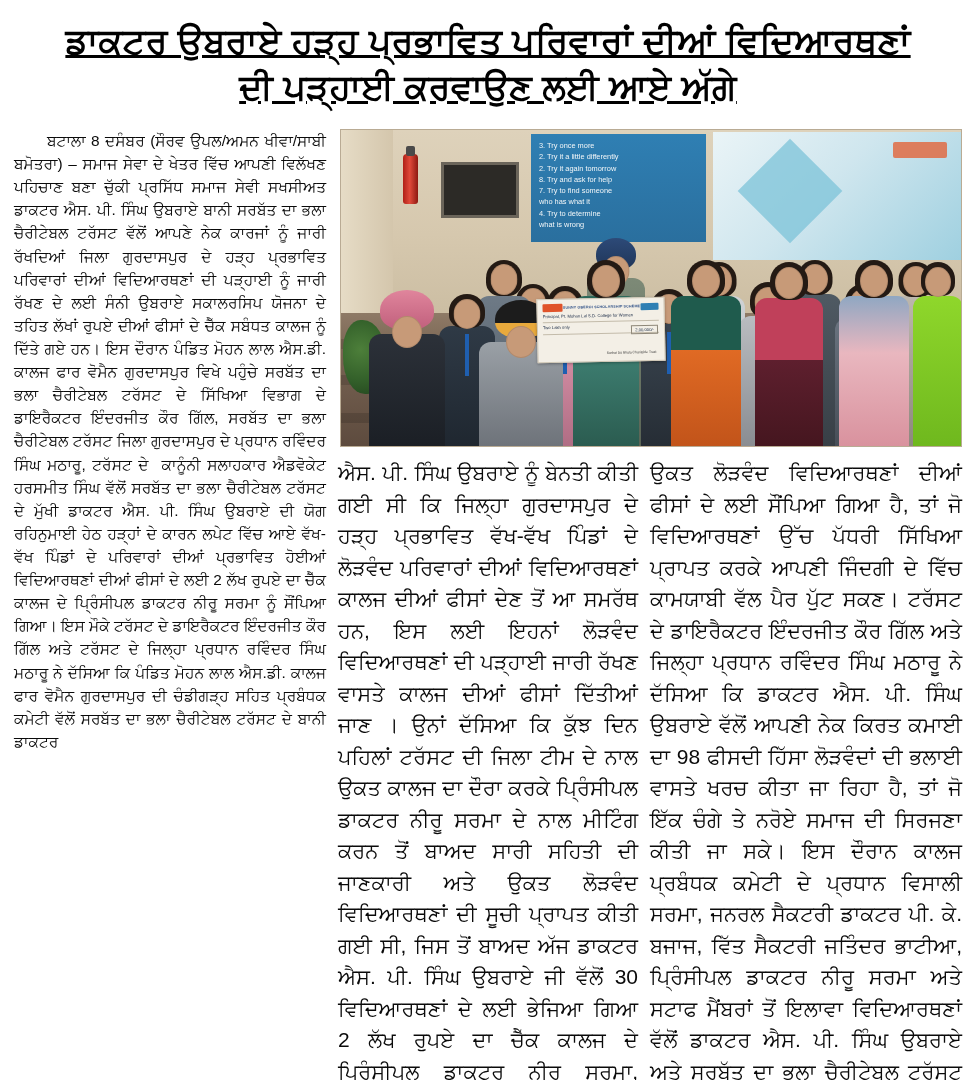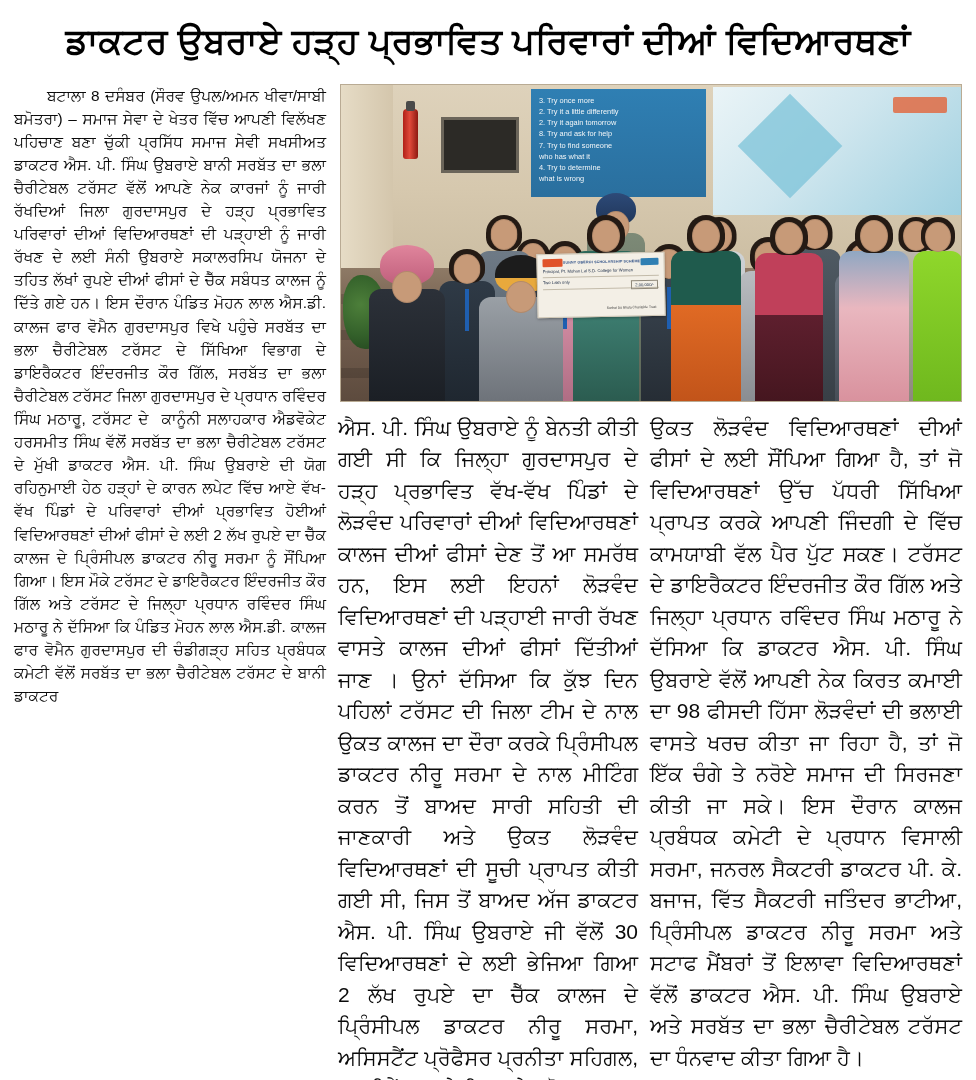--- a/index.html
+++ b/index.html
@@ -26,20 +26,21 @@
     text-align: center;
   }
   .headline-line {
     font-family: "Liberation Sans", "DejaVu Sans", sans-serif;
     font-weight: 700;
     font-size: 35px;
     line-height: 1.30;
     color: #000000;
     letter-spacing: 0.4px;
     white-space: nowrap;
+    text-decoration: underline;
   }
   .headline-line.l2 { font-size: 35px; }
 
   
   .subhead-wrap {
     margin: 14px 14px 0 14px;
     border-top: 6px solid #ee1c1c;
     border-bottom: 6px solid #ee1c1c;
     background: #fadf8b;
     height: 54px;
@@ -242,20 +243,21 @@
     font-size: 3.4px; color: #3a3a3a; text-align: right; line-height: 1.4;
   }
 </style>
 </head>
 <body>
 
 <div class="page">
 
   <div class="headline-block">
     <div class="headline-line l1">ਡਾਕਟਰ ਉਬਰਾਏ ਹੜ੍ਹ ਪ੍ਰਭਾਵਿਤ ਪਰਿਵਾਰਾਂ ਦੀਆਂ ਵਿਦਿਆਰਥਣਾਂ</div>
+    <div class="headline-line l2">ਦੀ ਪੜ੍ਹਾਈ ਕਰਵਾਉਣ ਲਈ ਆਏ ਅੱਗੇ</div>
   </div>
 
 
   <div class="content">
 
     <div class="col-left">
       <div class="body-text">      ਬਟਾਲਾ 8 ਦਸੰਬਰ (ਸੌਰਵ ਉਪਲ/ਅਮਨ ਖੀਵਾ/ਸਾਬੀ ਬਮੋਤਰਾ) – ਸਮਾਜ ਸੇਵਾ ਦੇ ਖੇਤਰ ਵਿੱਚ ਆਪਣੀ ਵਿਲੱਖਣ ਪਹਿਚਾਣ ਬਣਾ ਚੁੱਕੀ ਪ੍ਰਸਿੱਧ ਸਮਾਜ ਸੇਵੀ ਸਖਸੀਅਤ ਡਾਕਟਰ ਐਸ. ਪੀ. ਸਿੰਘ ਉਬਰਾਏ ਬਾਨੀ ਸਰਬੱਤ ਦਾ ਭਲਾ ਚੈਰੀਟੇਬਲ ਟਰੱਸਟ ਵੱਲੋਂ ਆਪਣੇ ਨੇਕ ਕਾਰਜਾਂ ਨੂੰ ਜਾਰੀ ਰੱਖਦਿਆਂ ਜਿਲਾ ਗੁਰਦਾਸਪੁਰ ਦੇ ਹੜ੍ਹ ਪ੍ਰਭਾਵਿਤ ਪਰਿਵਾਰਾਂ ਦੀਆਂ ਵਿਦਿਆਰਥਣਾਂ ਦੀ ਪੜ੍ਹਾਈ ਨੂੰ ਜਾਰੀ ਰੱਖਣ ਦੇ ਲਈ ਸੰਨੀ ਉਬਰਾਏ ਸਕਾਲਰਸਿਪ ਯੋਜਨਾ ਦੇ ਤਹਿਤ ਲੱਖਾਂ ਰੁਪਏ ਦੀਆਂ ਫੀਸਾਂ ਦੇ ਚੈੱਕ ਸਬੰਧਤ ਕਾਲਜ ਨੂੰ ਦਿੱਤੇ ਗਏ ਹਨ। ਇਸ ਦੌਰਾਨ ਪੰਡਿਤ ਮੋਹਨ ਲਾਲ ਐਸ.ਡੀ. ਕਾਲਜ ਫਾਰ ਵੋਮੈਨ ਗੁਰਦਾਸਪੁਰ ਵਿਖੇ ਪਹੁੰਚੇ ਸਰਬੱਤ ਦਾ ਭਲਾ ਚੈਰੀਟੇਬਲ ਟਰੱਸਟ ਦੇ ਸਿੱਖਿਆ ਵਿਭਾਗ ਦੇ ਡਾਇਰੈਕਟਰ ਇੰਦਰਜੀਤ ਕੌਰ ਗਿੱਲ, ਸਰਬੱਤ ਦਾ ਭਲਾ ਚੈਰੀਟੇਬਲ ਟਰੱਸਟ ਜਿਲਾ ਗੁਰਦਾਸਪੁਰ ਦੇ ਪ੍ਰਧਾਨ ਰਵਿੰਦਰ ਸਿੰਘ ਮਠਾਰੂ, ਟਰੱਸਟ ਦੇ  ਕਾਨੂੰਨੀ ਸਲਾਹਕਾਰ ਐਡਵੋਕੇਟ ਹਰਸਮੀਤ ਸਿੰਘ ਵੱਲੋਂ ਸਰਬੱਤ ਦਾ ਭਲਾ ਚੈਰੀਟੇਬਲ ਟਰੱਸਟ ਦੇ ਮੁੱਖੀ ਡਾਕਟਰ ਐਸ. ਪੀ. ਸਿੰਘ ਉਬਰਾਏ ਦੀ ਯੋਗ ਰਹਿਨੁਮਾਈ ਹੇਠ ਹੜ੍ਹਾਂ ਦੇ ਕਾਰਨ ਲਪੇਟ ਵਿੱਚ ਆਏ ਵੱਖ-ਵੱਖ ਪਿੰਡਾਂ ਦੇ ਪਰਿਵਾਰਾਂ ਦੀਆਂ ਪ੍ਰਭਾਵਿਤ ਹੋਈਆਂ ਵਿਦਿਆਰਥਣਾਂ ਦੀਆਂ ਫੀਸਾਂ ਦੇ ਲਈ 2 ਲੱਖ ਰੁਪਏ ਦਾ ਚੈੱਕ ਕਾਲਜ ਦੇ ਪ੍ਰਿੰਸੀਪਲ ਡਾਕਟਰ ਨੀਰੂ ਸਰਮਾ ਨੂੰ ਸੌਂਪਿਆ ਗਿਆ। ਇਸ ਮੌਕੇ ਟਰੱਸਟ ਦੇ ਡਾਇਰੈਕਟਰ ਇੰਦਰਜੀਤ ਕੌਰ ਗਿੱਲ ਅਤੇ ਟਰੱਸਟ ਦੇ ਜਿਲ੍ਹਾ ਪ੍ਰਧਾਨ ਰਵਿੰਦਰ ਸਿੰਘ ਮਠਾਰੂ ਨੇ ਦੱਸਿਆ ਕਿ ਪੰਡਿਤ ਮੋਹਨ ਲਾਲ ਐਸ.ਡੀ. ਕਾਲਜ ਫਾਰ ਵੋਮੈਨ ਗੁਰਦਾਸਪੁਰ ਦੀ ਚੰਡੀਗੜ੍ਹ ਸਹਿਤ ਪ੍ਰਬੰਧਕ ਕਮੇਟੀ ਵੱਲੋਂ ਸਰਬੱਤ ਦਾ ਭਲਾ ਚੈਰੀਟੇਬਲ ਟਰੱਸਟ ਦੇ ਬਾਨੀ ਡਾਕਟਰ</div>
     </div>
 
     <div class="photo-frame">

